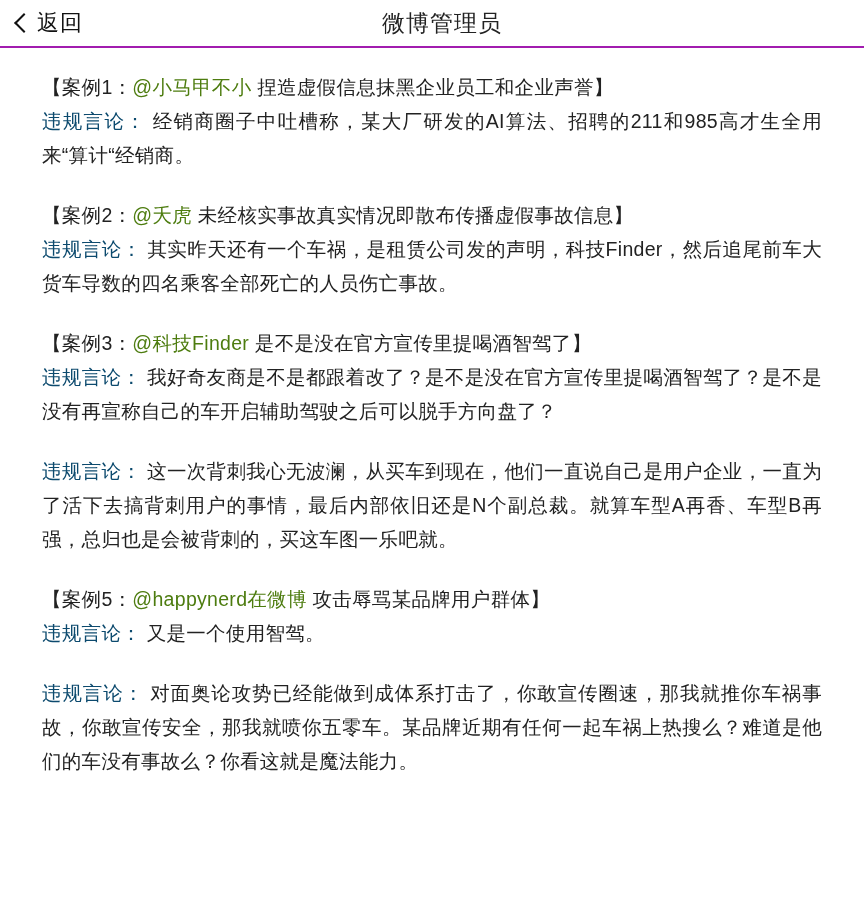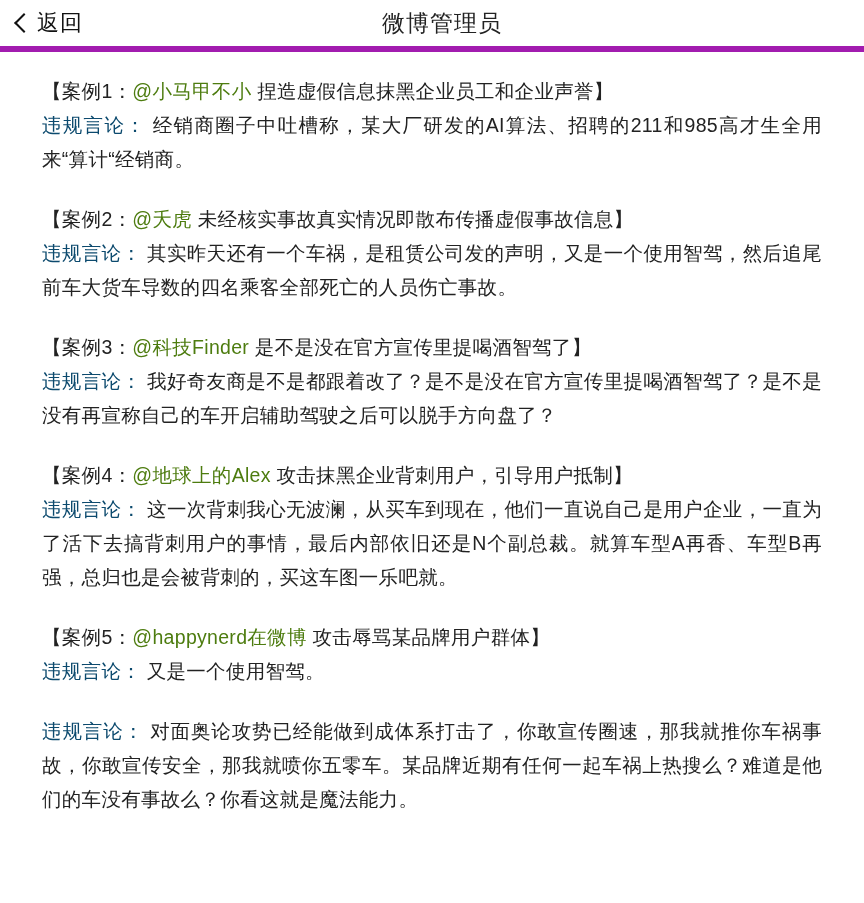--- a/index.html
+++ b/index.html
@@ -21,21 +21,21 @@
     box-sizing: border-box;
     background: #ffffff;
   }
   
   .header {
     position: relative;
     height: 46px;
     background: #ffffff;
     display: flex;
     align-items: center;
-    border-bottom: 6px solid #a21caf;
+    border-bottom: 2px solid #a21caf;
   }
   .back-btn {
     position: absolute;
     left: 8px;
     top: 50%;
     transform: translateY(-50%);
     display: flex;
     align-items: center;
     gap: 6px;
     padding: 2px 6px;
@@ -118,37 +118,34 @@
       <div class="case-body">
         <span class="body-label">违规言论：</span><span> 经销商圈子中吐槽称，某大厂研发的AI算法、招聘的211和985高才生全用来“算计“经销商。</span>
       </div>
     </div>
 
     <div class="case-block">
       <div class="case-title">
         <span>【案例2：</span><span class="handle">@夭虎</span><span> 未经核实事故真实情况即散布传播虚假事故信息】</span>
       </div>
       <div class="case-body">
-        <span class="body-label">违规言论：</span><span> 其实昨天还有一个车祸，是租赁公司发的声明，又是一个使用智驾，然后追尾前车大货车导数的四名乘客全部死亡的人员伤亡事故。</span>
+        <span class="body-label">违规言论：</span><span> 其实昨天还有一个车祸，是租赁公司发的声明，科技Finder，然后追尾前车大货车导数的四名乘客全部死亡的人员伤亡事故。</span>
       </div>
     </div>
 
     <div class="case-block">
       <div class="case-title">
         <span>【案例3：</span><span class="handle">@科技Finder</span><span> 是不是没在官方宣传里提喝酒智驾了】</span>
       </div>
       <div class="case-body">
         <span class="body-label">违规言论：</span><span> 我好奇友商是不是都跟着改了？是不是没在官方宣传里提喝酒智驾了？是不是没有再宣称自己的车开启辅助驾驶之后可以脱手方向盘了？</span>
       </div>
     </div>
 
     <div class="case-block">
-      <div class="case-title">
-        <span>【案例4：</span><span class="handle">@地球上的Alex</span><span> 攻击抹黑企业背刺用户，引导用户抵制】</span>
-      </div>
       <div class="case-body">
         <span class="body-label">违规言论：</span><span> 这一次背刺我心无波澜，从买车到现在，他们一直说自己是用户企业，一直为了活下去搞背刺用户的事情，最后内部依旧还是N个副总裁。就算车型A再香、车型B再强，总归也是会被背刺的，买这车图一乐吧就。</span>
       </div>
     </div>
 
     <div class="case-block">
       <div class="case-title">
         <span>【案例5：</span><span class="handle">@happynerd在微博</span><span> 攻击辱骂某品牌用户群体】</span>
       </div>
       <div class="case-body">

